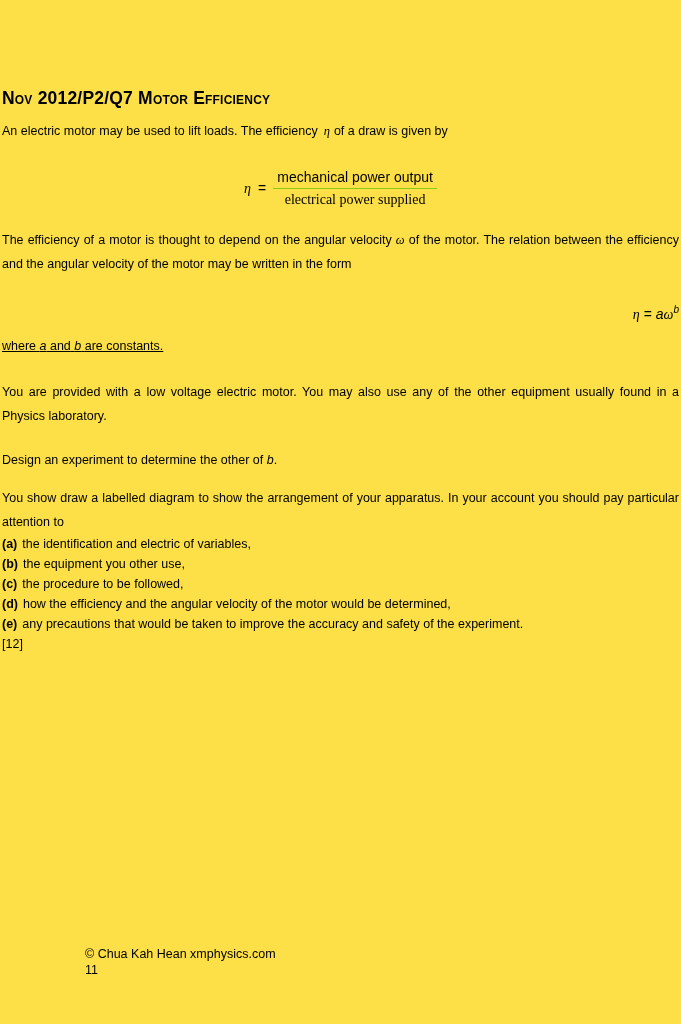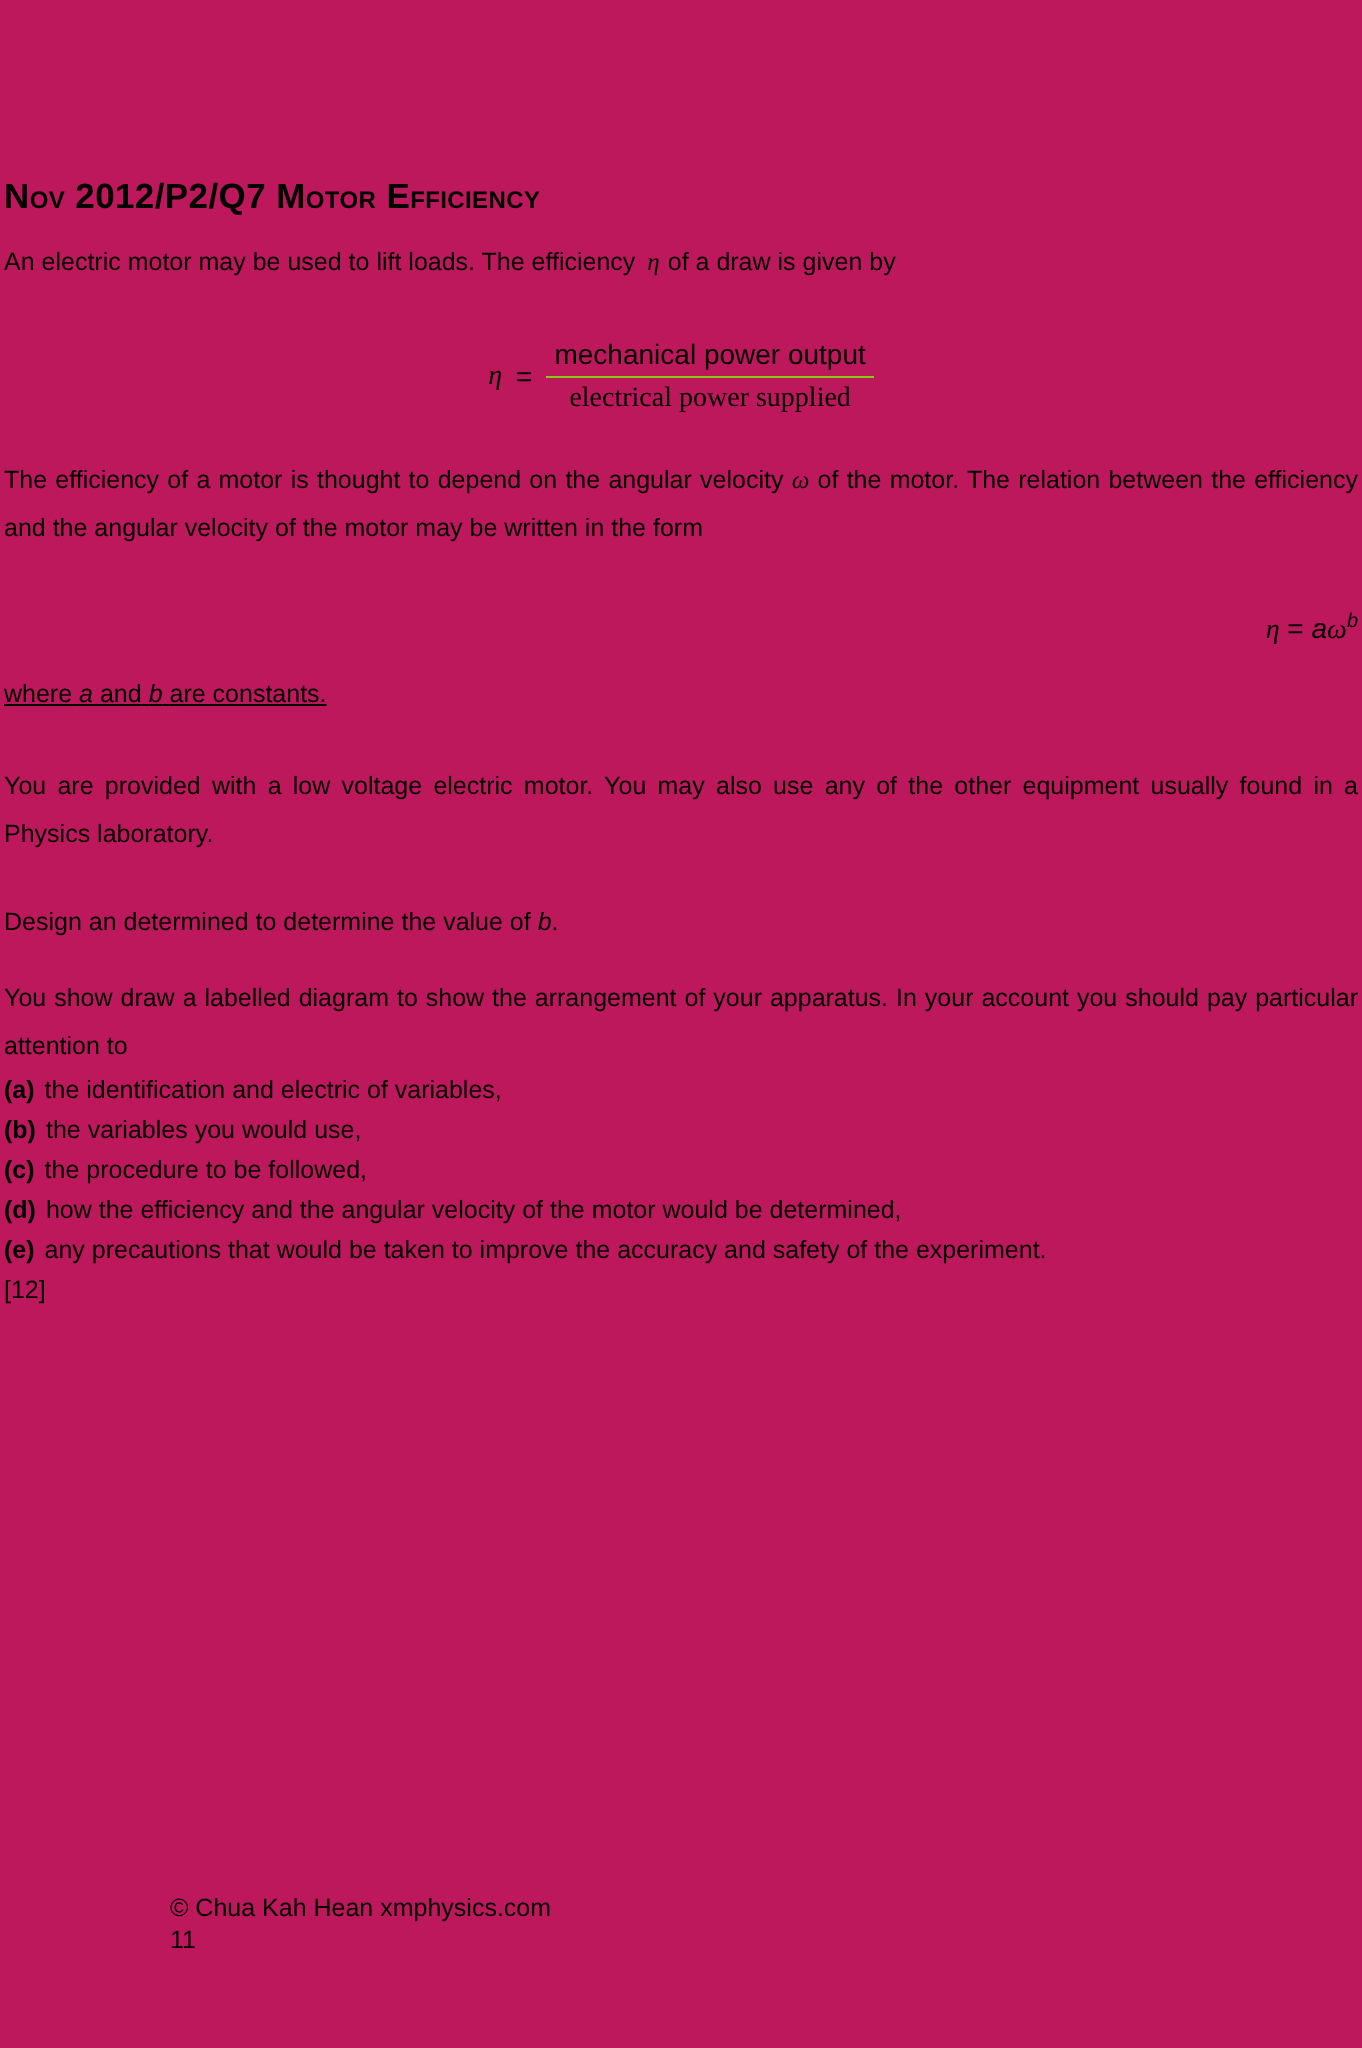--- a/index.html
+++ b/index.html
@@ -1,20 +1,20 @@
 <!DOCTYPE html>
 <html><head>
 <meta charset="utf-8">
 <style>
   html, body { margin: 0; padding: 0; background: #e8e8e8; }
   .page {
     width: 681px;
     height: 1024px;
     margin: 0 auto;
-    background: #be185d;
+    background: #fde047;
     position: relative;
     box-sizing: border-box;
     padding: 87px 2px 0 2px;
     font-family: "Liberation Sans", sans-serif;
     font-size: 12.5px;
     color: #000000;
     overflow: hidden;
   }
   .title {
     margin: 0;
@@ -94,32 +94,32 @@
   </div>
 
   <p class="p-relation justify"><span>The efficiency of a motor is thought to depend on the angular velocity</span> <span class="omega">ω</span> <span>of the motor. The relation between the efficiency and the angular velocity of the motor may be written in the form</span></p>
 
   <div class="eq2"><span class="eta">η</span> <span>=</span> <span class="var">a</span><span class="omega">ω</span><sup>b</sup></div>
 
   <p class="where-line"><span>where</span> <i class="var">a</i> <span>and</span> <i class="var">b</i> <span>are constants.</span></p>
 
   <p class="p-provided justify">You are provided with a low voltage electric motor. You may also use any of the other equipment usually found in a Physics laboratory.</p>
 
-  <p class="p-design"><span>Design an determined to determine the value of</span> <i class="var">b</i><span>.</span></p>
+  <p class="p-design"><span>Design an experiment to determine the other of</span> <i class="var">b</i><span>.</span></p>
 
   <p class="p-instructions justify">You show draw a labelled diagram to show the arrangement of your apparatus. In your account you should pay particular attention to</p>
 
   <div class="list">
     <div class="list-item">
       <span class="label">(a)</span>
       <span>the identification and electric of variables,</span>
     </div>
     <div class="list-item">
       <span class="label">(b)</span>
-      <span>the variables you would use,</span>
+      <span>the equipment you other use,</span>
     </div>
     <div class="list-item">
       <span class="label">(c)</span>
       <span>the procedure to be followed,</span>
     </div>
     <div class="list-item">
       <span class="label">(d)</span>
       <span>how the efficiency and the angular velocity of the motor would be determined,</span>
     </div>
     <div class="list-item">

